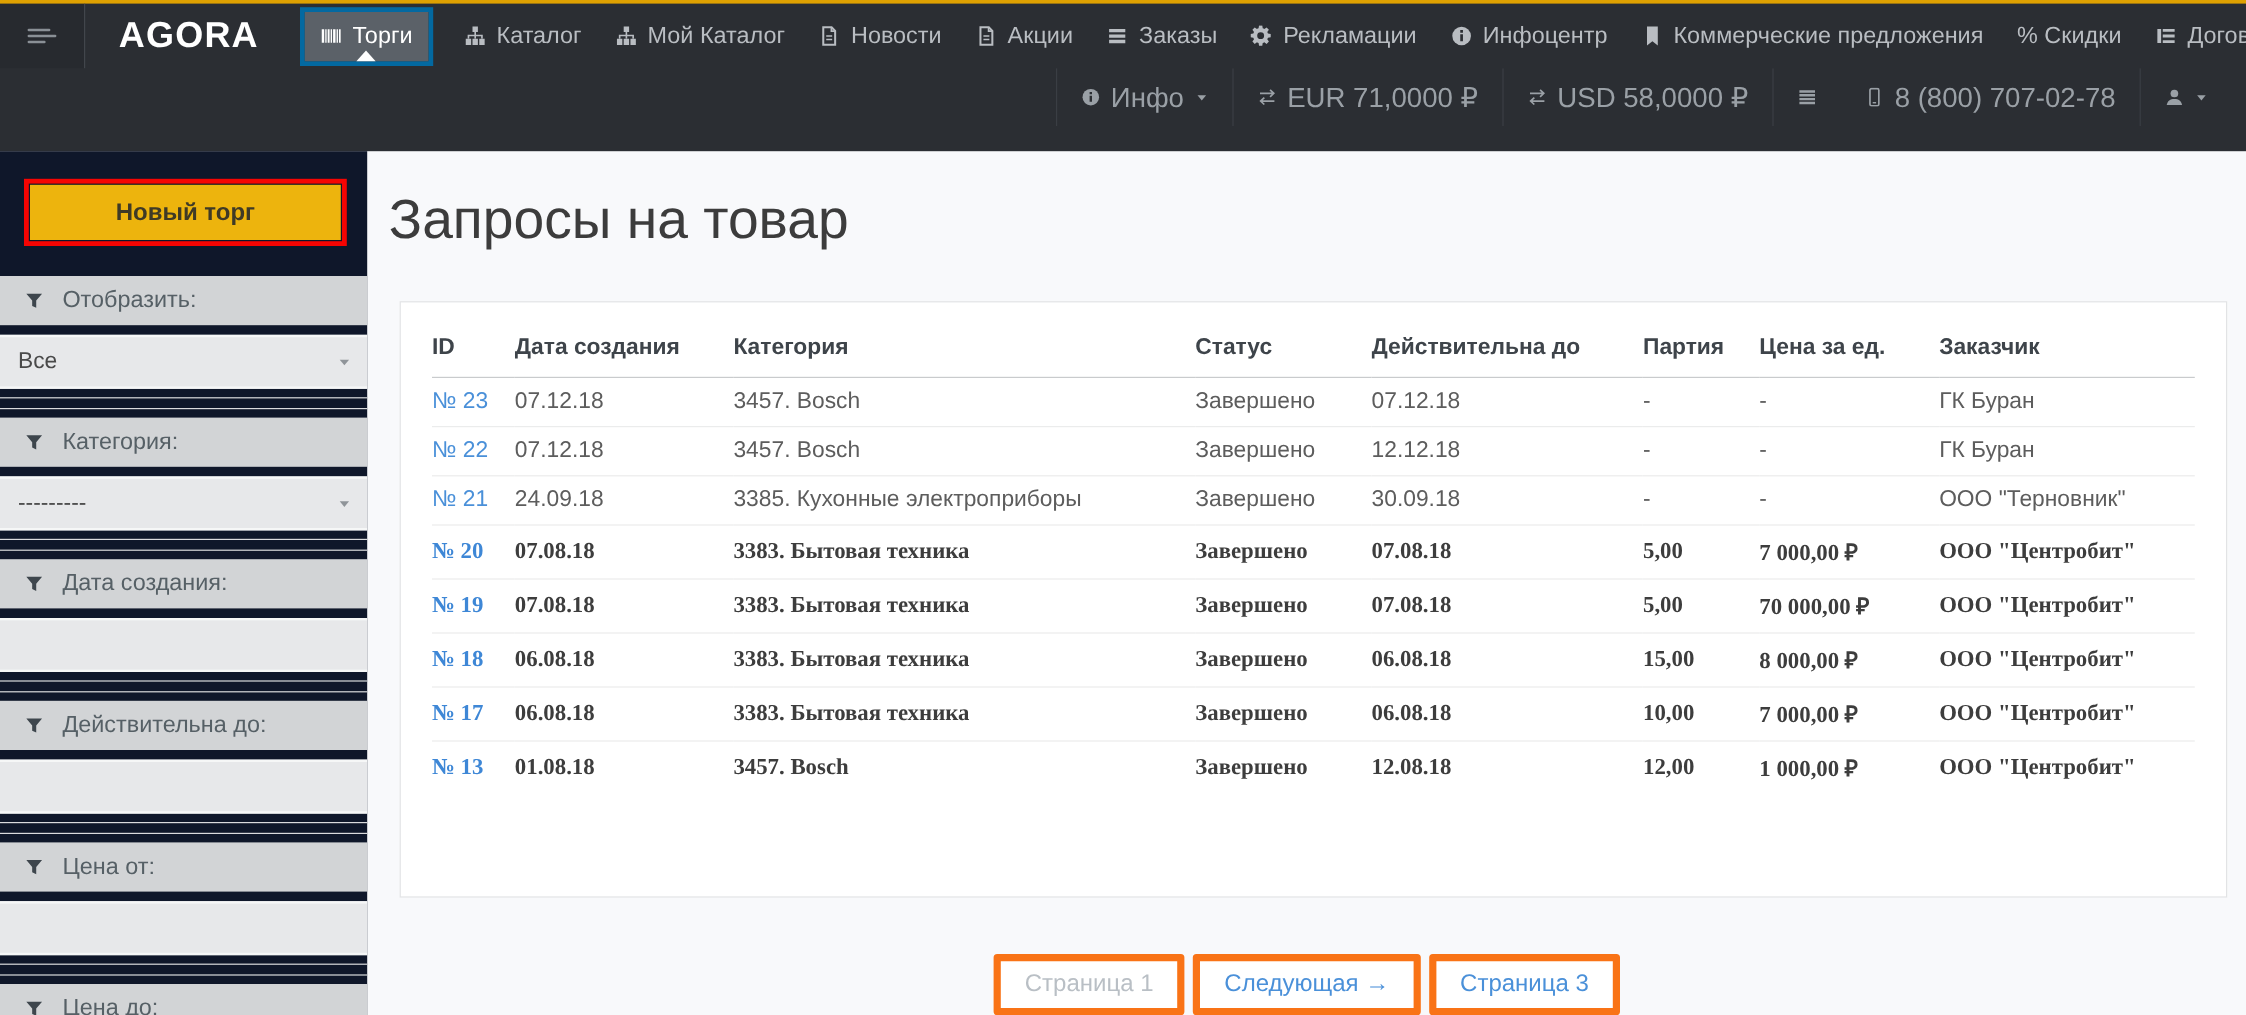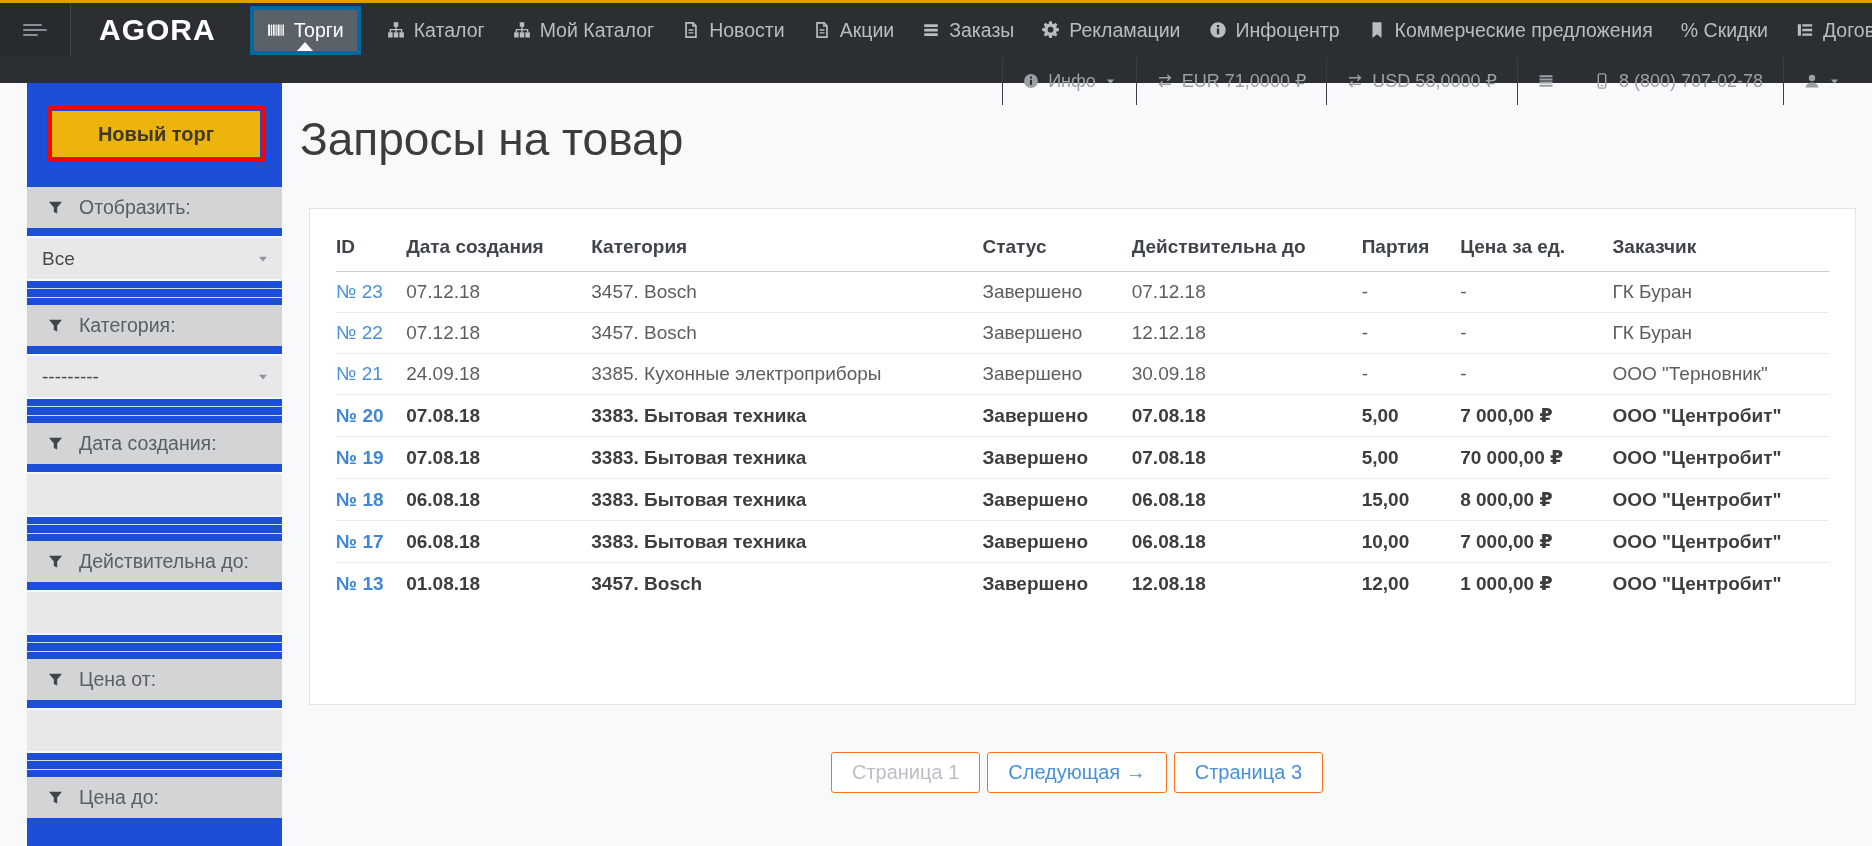--- a/index.html
+++ b/index.html
@@ -5,21 +5,21 @@
   html,body{margin:0;padding:0;}
   body{
     width:1872px;height:846px;overflow:hidden;
     font-family:"Liberation Sans","DejaVu Sans",sans-serif;
     background:#f8f9fb;color:#444;
   }
   .app{display:flex;flex-direction:column;width:100%;height:100%;}
 
   
   header{
-    height:83px;flex:none;box-sizing:border-box;
+    height:126px;flex:none;box-sizing:border-box;
     background:#2b2e33;border-top:3px solid #dfa101;
   }
   .nav-row1{height:54px;display:flex;align-items:stretch;overflow:hidden;}
   .hamburger{
     width:70px;flex:none;border-right:1px solid #42464c;background:rgba(0,0,0,.07);
     display:flex;align-items:center;justify-content:center;cursor:pointer;
   }
   .hamburger .lines{width:24px;}
   .hamburger .lines i{display:block;height:2px;background:#8a9096;border-radius:1px;margin:3px 0;}
   .hamburger .lines i:nth-child(1){width:19px;}
@@ -38,32 +38,32 @@
   .nav-item .nav-icon svg{width:18px;height:18px;display:block;}
   .nav-item.active{background:#5b6168;color:#fff;padding:9px 13px;}
   .active-caret{
     position:absolute;bottom:0;left:50%;margin-left:-8px;width:0;height:0;
     border-left:8px solid transparent;border-right:8px solid transparent;border-bottom:9px solid #fff;
   }
   .annotated{border:4px solid #0369a1;display:inline-flex;align-items:stretch;}
 
   .nav-row2{
     height:48px;display:flex;justify-content:flex-end;align-items:stretch;
-    color:#9aa0a6;font-size:18px;padding-right:12px;
+    color:#9aa0a6;font-size:23px;padding-right:12px;
   }
   .u-sep{width:1px;background:#3a3e44;flex:none;}
   .u-item{display:flex;align-items:center;gap:9px;padding:0 20px;white-space:nowrap;cursor:default;}
   .u-item svg{width:16px;height:16px;display:block;}
   .u-item .caret-sm svg{width:11px;height:11px;}
 
   
   .body{flex:1;display:flex;min-height:0;}
   aside{
-    width:255px;flex:none;background:#1d4ed8;box-sizing:border-box;
-    padding-top:23px;overflow:hidden;margin-left:27px;
+    width:306px;flex:none;background:#0f172a;box-sizing:border-box;
+    padding-top:23px;overflow:hidden;
   }
   .annot-btn{margin:0 17px 0 20px;border:4px solid #f60402;padding:1px;}
   .new-trade{
     display:block;width:100%;height:46px;background:#edb40d;border:none;
     font-family:inherit;font-size:20px;font-weight:600;color:#3f3a26;cursor:pointer;
   }
   #filters{margin-top:25px;}
   .filter-header{
     height:41px;background:#d2d4d6;display:flex;align-items:center;gap:16px;
     padding-left:21px;color:#566066;font-size:19.5px;
@@ -93,29 +93,29 @@
   table{width:100%;border-collapse:collapse;table-layout:fixed;}
   th{
     text-align:left;font-size:19px;color:#3e444a;font-weight:600;
     padding:17px 0 13px;border-bottom:1px solid #c9cbcd;white-space:nowrap;overflow:hidden;
   }
   td{
     font-size:19px;color:#5d5d5d;padding:9px 0;border-bottom:1px solid #ebecec;
     white-space:nowrap;overflow:hidden;
   }
   tbody tr:last-child td{border-bottom:none;}
-  tr.bold td{font-weight:700;color:#3d3d3d;}
+  tr.bold td{font-weight:700;color:#3d3d3d;font-family:Liberation Serif, serif;}
   a.row-link{color:#4a90d9;text-decoration:none;cursor:pointer;}
   tr.bold a.row-link{color:#3e87d6;}
   .col-id{width:4.7%}.col-date{width:12.4%}.col-category{width:26.2%}.col-status{width:10%}
   .col-valid{width:15.4%}.col-batch{width:6.6%}.col-price{width:10.2%}.col-customer{width:auto}
 
   .pagination{margin-top:47px;display:flex;justify-content:center;gap:7px;}
   .page-btn{
-    font-family:inherit;background:#fff;border:1px solid #f97316;border-radius:3px;
+    font-family:inherit;background:#fff;border:6px solid #f97316;border-radius:3px;
     padding:8px 20px;font-size:20px;line-height:23px;color:#4a90d9;cursor:pointer;
   }
   .page-btn.disabled{color:#b9bfc5;cursor:default;}
 </style>
 </head>
 <body>
 
 <div class="app">
   <header>
     <div class="nav-row1">

